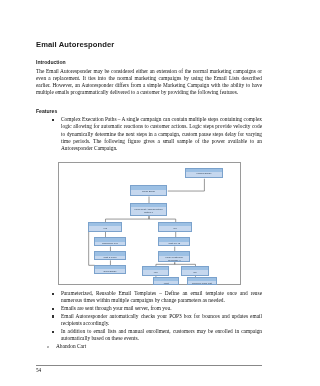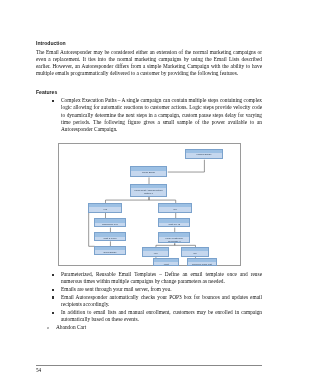--- a/index.html
+++ b/index.html
@@ -168,20 +168,21 @@
     color: #111111;
   }
 </style>
 </head>
 <body>
 
 <div class="page">
 
   <div class="content">
 
+    <h1 class="doc-title">Email Autoresponder</h1>
 
     <h2 class="sec-heading">Introduction</h2>
 
     <p class="body-text">The Email Autoresponder may be considered either an extension of the normal marketing campaigns or even a replacement.  It ties into the normal marketing campaigns by using the Email Lists described earlier.  However, an Autoresponder differs from a simple Marketing Campaign with the ability to have multiple emails programmatically delivered to a customer by providing the following features.</p>
 
     <div class="spacer-lg"></div>
 
     <h2 class="sec-heading">Features</h2>
 
     <ul class="bullets">

